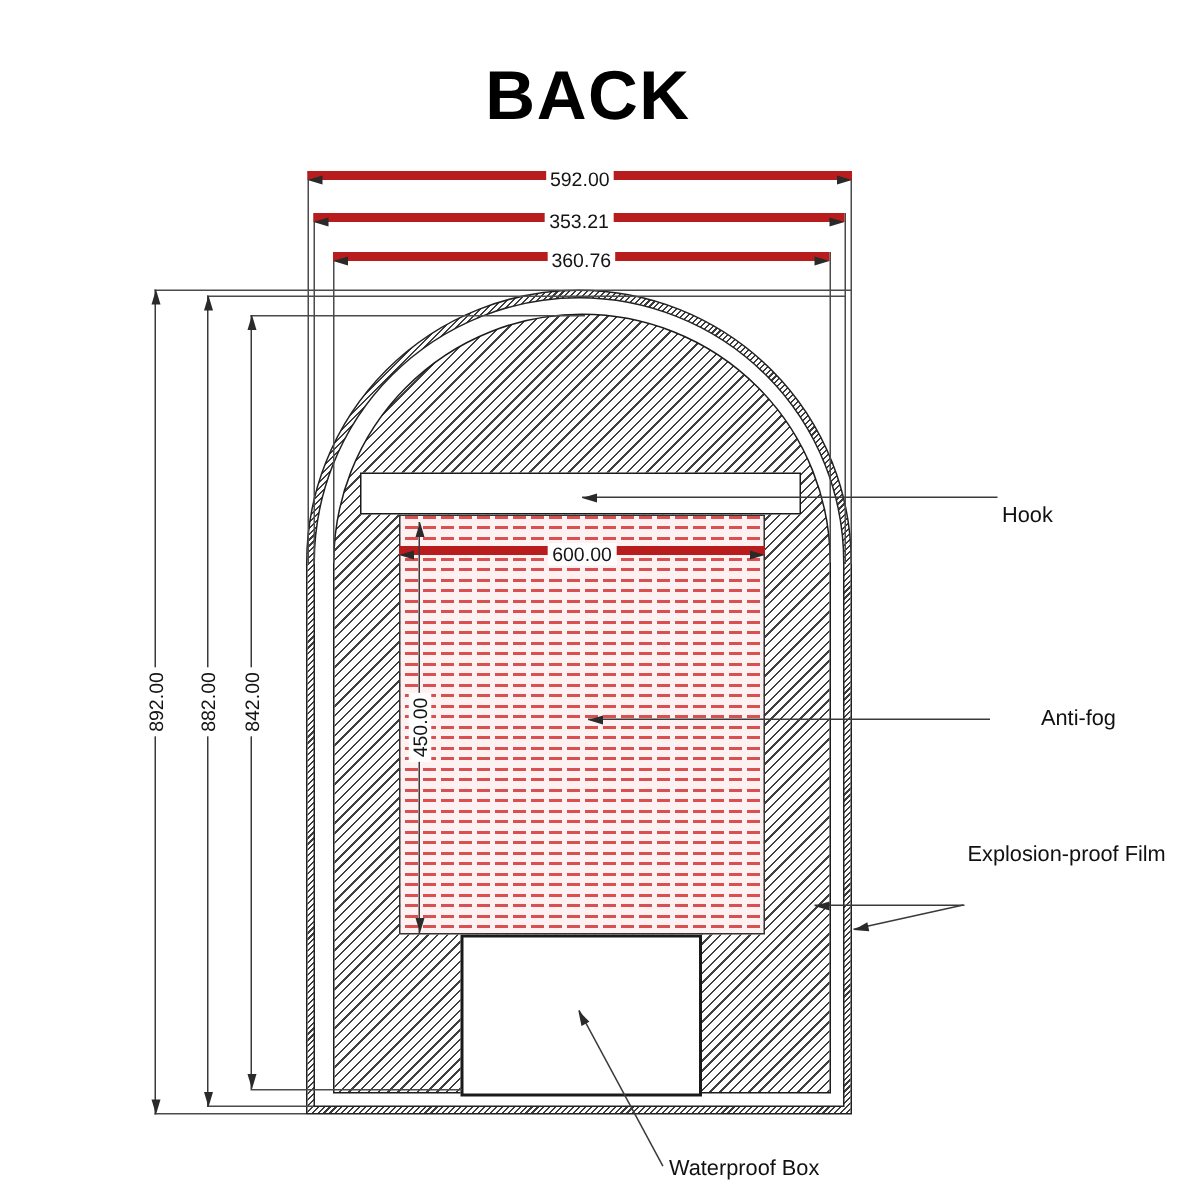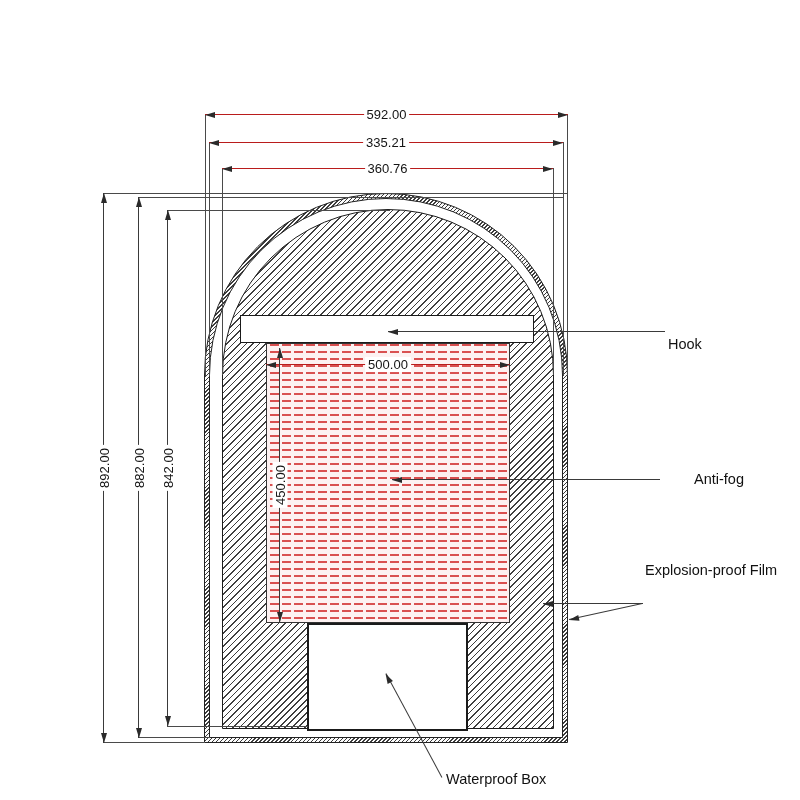--- a/index.html
+++ b/index.html
@@ -31,21 +31,21 @@
       repeating-linear-gradient(180deg,#d95050 0 2px,transparent 2px 7px); }
   .waterproof-box { left:307px; top:623px; width:161px; height:108px;
     background:#ffffff; border:2px solid #1a1a1a; }
 
   
   .xh { position:absolute; height:0; border-top:1px solid #4a4a4a; z-index:2; }
   .xv { position:absolute; width:0;  border-left:1px solid #4a4a4a; z-index:2; }
 
   
   .dim { position:absolute; z-index:5; }
-  .dim.h { height:0; border-top:1px solid #b91c1c; }
+  .dim.h { height:0; border-top:6px solid #b91c1c; }
   .dim.v { width:0;  border-left:1px solid #3a3a3a; }
   .ar { position:absolute; width:0; height:0; }
   .ar.l { left:0;  top:-3.5px; border-top:3px solid transparent; border-bottom:3px solid transparent; border-right:10px solid #2a2a2a; }
   .ar.r { right:0; top:-3.5px; border-top:3px solid transparent; border-bottom:3px solid transparent; border-left:10px solid #2a2a2a; }
   .ar.u { top:0;    left:-3.5px; border-left:3px solid transparent; border-right:3px solid transparent; border-bottom:10px solid #2a2a2a; }
   .ar.d { bottom:0; left:-3.5px; border-left:3px solid transparent; border-right:3px solid transparent; border-top:10px solid #2a2a2a; }
   .dlabel { position:absolute; background:#ffffff; color:#141414; font-size:13px;
             line-height:15px; padding:0 3px; white-space:nowrap; }
   .dim.h .dlabel { left:50%; top:0; transform:translate(-50%,-53%); }
   .dim.v .dlabel { left:0; top:50%; transform:translate(-50%,-50%) rotate(-90deg); }
@@ -54,20 +54,21 @@
   .leader { position:absolute; height:0; border-top:1px solid #3a3a3a; z-index:6;
             transform-origin:0 50%; }
   .callout { position:absolute; font-size:14.5px; color:#111; white-space:nowrap;
              transform:translateY(-50%); z-index:7; }
 </style>
 </head>
 <body>
 
 <div class="canvas">
 
+  <div class="title">BACK</div>
 
   <div class="shape outer-film"></div>
   <div class="shape film-inner"></div>
   <div class="shape back-panel"></div>
   <div class="shape hook-bar"></div>
   <div class="shape antifog-area"></div>
   <div class="shape waterproof-box"></div>
 
   <div class="xh" style="left:103px;top:193px;width:465px"></div>
   <div class="xh" style="left:138px;top:197px;width:426px"></div>
@@ -83,21 +84,21 @@
   <div class="xv" style="left:567px;top:114px;height:262px"></div>
 
   <div class="dim h" style="left:205px;top:114px;width:363px">
     <i class="ar l"></i>
     <i class="ar r"></i>
     <span class="dlabel">592.00</span>
   </div>
   <div class="dim h" style="left:209px;top:142px;width:354px">
     <i class="ar l"></i>
     <i class="ar r"></i>
-    <span class="dlabel">335.21</span>
+    <span class="dlabel">353.21</span>
   </div>
   <div class="dim h" style="left:222px;top:168px;width:331px">
     <i class="ar l"></i>
     <i class="ar r"></i>
     <span class="dlabel">360.76</span>
   </div>
 
   <div class="dim v" style="left:103px;top:193px;height:550px">
     <i class="ar u"></i>
     <i class="ar d"></i>
@@ -110,21 +111,21 @@
   </div>
   <div class="dim v" style="left:167px;top:210px;height:516px">
     <i class="ar u"></i>
     <i class="ar d"></i>
     <span class="dlabel">842.00</span>
   </div>
 
   <div class="dim h" style="left:266px;top:364px;width:244px">
     <i class="ar l"></i>
     <i class="ar r"></i>
-    <span class="dlabel">500.00</span>
+    <span class="dlabel">600.00</span>
   </div>
   <div class="dim v" style="left:279px;top:348px;height:274px">
     <i class="ar u"></i>
     <i class="ar d"></i>
     <span class="dlabel">450.00</span>
   </div>
 
   <div class="leader" style="left:388px;top:331px;width:277px">
     <i class="ar l"></i>
   </div>

